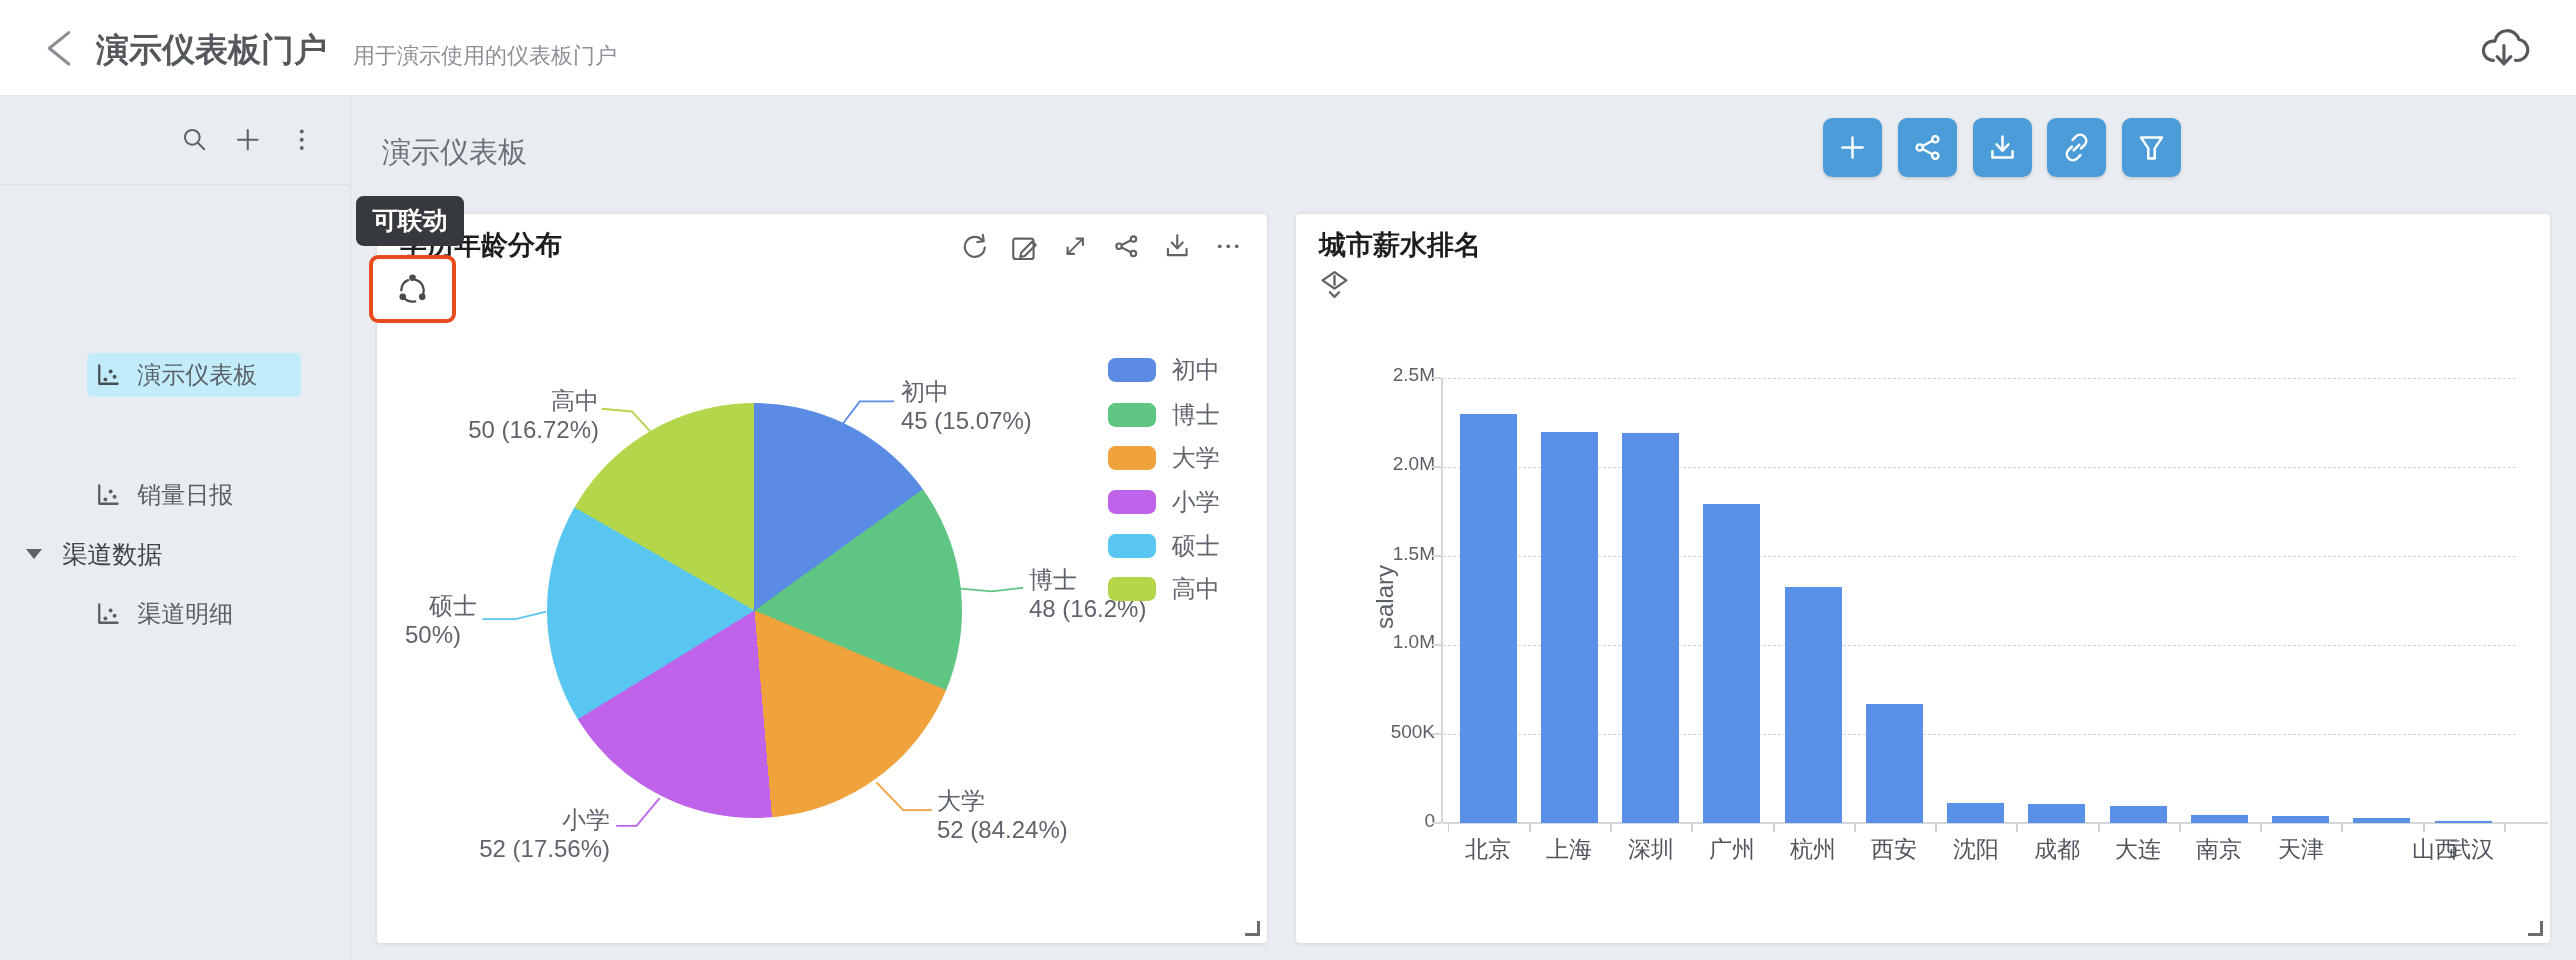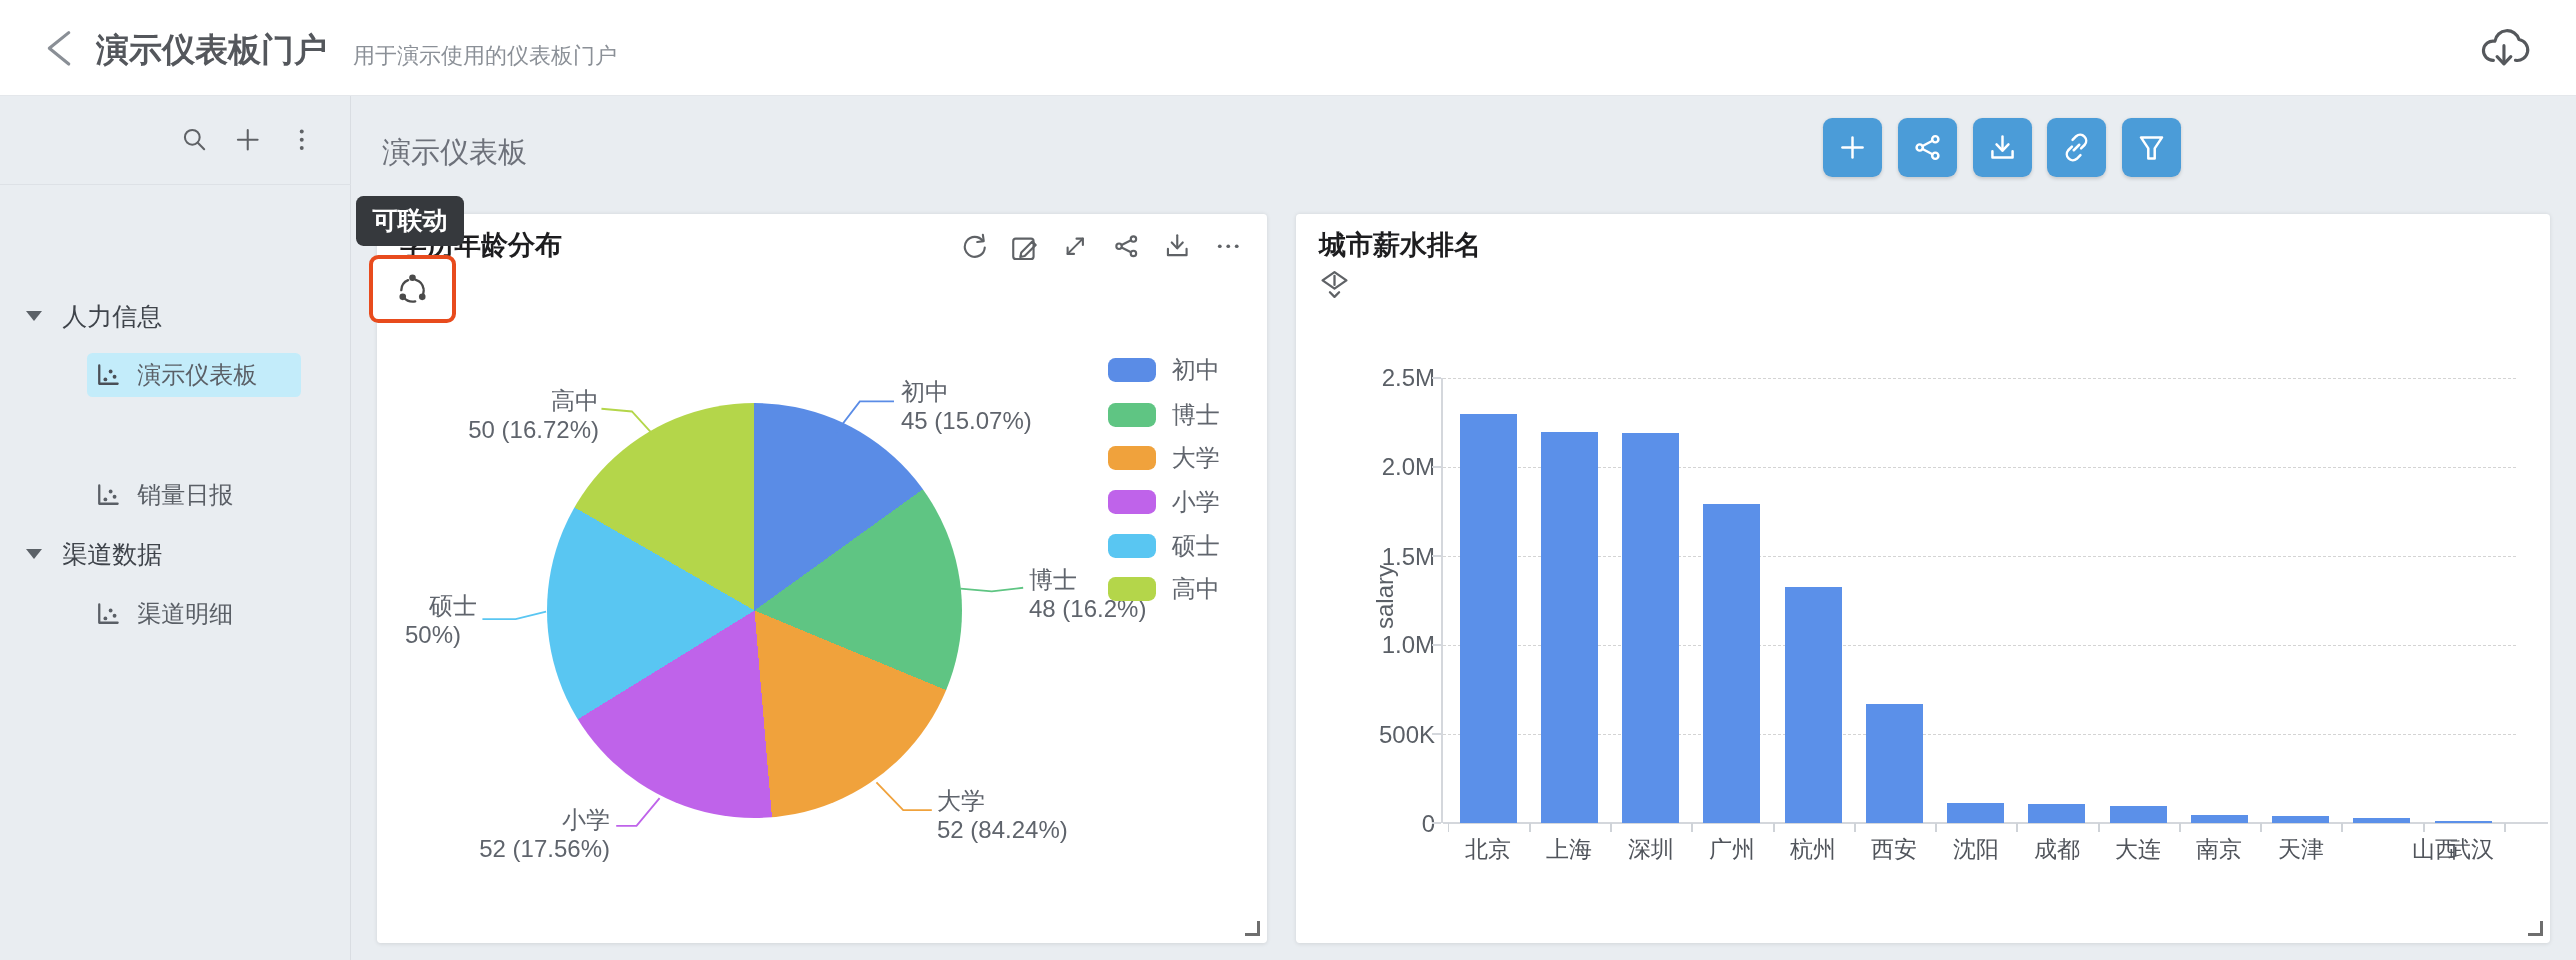--- a/index.html
+++ b/index.html
@@ -69,21 +69,21 @@
     border:4.6px solid #e84b1d;border-radius:9.2px;box-sizing:border-box;background:#fff;
     display:flex;align-items:center;justify-content:center;}
   .redbox .ic{width:39px;height:39px;cursor:pointer;}
 
   
   .drill{position:absolute;left:22px;top:54px;width:33px;height:33px;cursor:pointer;}
   #bar-plot{position:absolute;left:147px;top:164px;width:1058px;height:445px;padding-left:15px;}
   .gl{position:absolute;left:0;width:100%;height:0;border-top:1.8px dashed #d4d4d4;}
   .axis-x{position:absolute;left:0;bottom:-0.9px;width:103%;height:1.8px;background:#d4d7dc;}
   .axis-y{position:absolute;left:-1.8px;top:0;width:1.8px;height:445px;background:#d4d7dc;}
-  .yt{position:absolute;right:1115px;width:111px;text-align:right;font-size:24px;color:#5a5f66;}
+  .yt{position:absolute;right:1115px;width:111px;text-align:right;font-size:19px;color:#5a5f66;}
   .ylab{position:absolute;left:57px;top:369px;font-size:24px;color:#5a5f66;transform:rotate(-90deg);}
   .bar{position:absolute;bottom:0;width:57px;background:#5b90e9;}
   .xcat{position:absolute;top:456px;transform:translateX(-50%);font-size:23px;color:#50545b;white-space:nowrap;}
   .btick{position:absolute;top:445px;width:1.8px;height:9.2px;background:#cfd3d8;}
   .ymk{position:absolute;left:-11px;width:9.2px;height:1.8px;background:#d4d7dc;}
 
   svg{display:block;}
   .gst{stroke:#5f6266;stroke-width:2.5;fill:none;stroke-linecap:round;stroke-linejoin:round;}
   .wst{stroke:#ffffff;stroke-width:2.7;fill:none;stroke-linecap:round;stroke-linejoin:round;}
 </style>
@@ -125,24 +125,20 @@
       </div>
       <div class="ic">
         <svg viewBox="0 0 36 36">
           <circle cx="18" cy="8" r="2.4" fill="#5f6266"></circle>
           <circle cx="18" cy="18" r="2.4" fill="#5f6266"></circle>
           <circle cx="18" cy="28" r="2.4" fill="#5f6266"></circle>
         </svg>
       </div>
     </div>
 
-    <div class="trow group" style="top:198px">
-      <span class="caret"></span>
-      <span>人力信息</span>
-    </div>
     <div class="trow item selected" style="top:257px">
       <svg class="cicon" viewBox="0 0 32 32">
         <path d="M6 5 V26 H27" fill="none" stroke="#4a4f56" stroke-width="2.6" stroke-linecap="round" stroke-linejoin="round"></path>
         <circle cx="13" cy="21" r="2.2" fill="#4a4f56"></circle>
         <circle cx="19" cy="12" r="2.2" fill="#4a4f56"></circle>
         <circle cx="23.5" cy="18" r="2.2" fill="#4a4f56"></circle>
       </svg>
       <span>演示仪表板</span>
     </div>
     <div class="trow item" style="top:377px">

